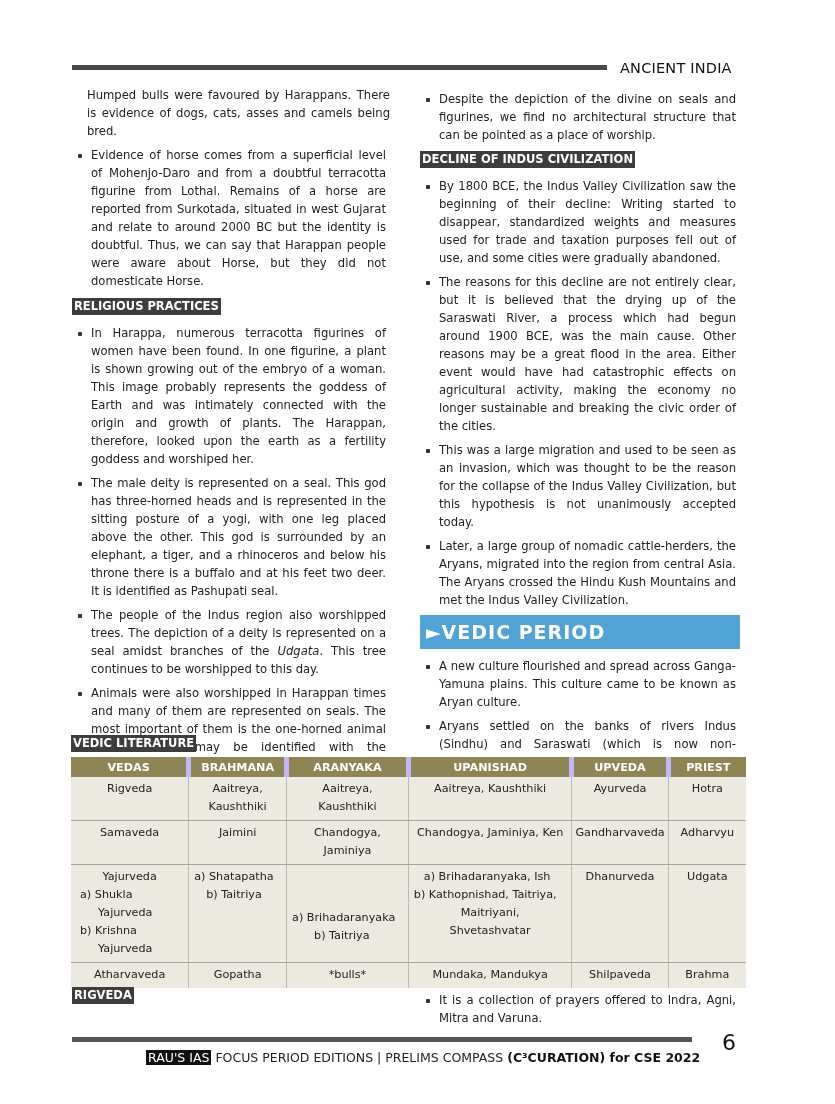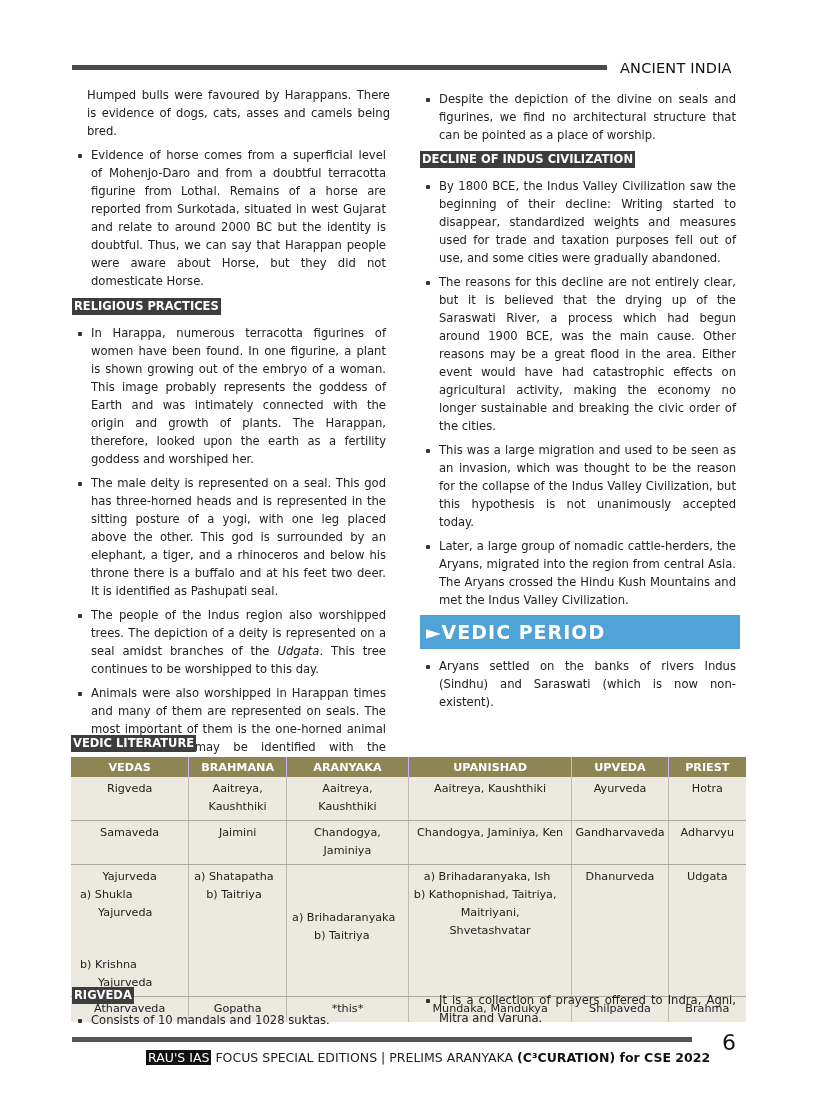--- a/index.html
+++ b/index.html
@@ -11,21 +11,21 @@
   .col { position:absolute; font-size:11.6px; line-height:18px; color:#222; }
   .col p { margin:0; text-align:justify; }
   .col ul { list-style:none; margin:4px; padding:0; }
   .col li { position:relative; padding-left:15px; text-align:justify; margin-bottom:6px; }
   .col li::before { content:""; position:absolute; left:2px; top:8px; width:4px; height:4px; background:#333; border-radius:1px; }
   .hl { display:inline-block; background:#3d3d3d; color:#fff; font-weight:bold; font-size:11.5px;
         padding:0 2px; line-height:17px; margin:2px 0 5px 0; }
   .banner { background:#4fa3d6; color:#fff; font-weight:bold; font-size:19px; letter-spacing:1px;
             height:34px; line-height:34px; padding-left:6px; margin:6px 0 8px 0; font-family:"DejaVu Sans", sans-serif; }
   table.vt { position:absolute; left:71px; top:757px; width:675px; border-collapse:collapse; font-size:11.2px; }
-  table.vt th { background:#8f8453; color:#fff; font-weight:bold; height:20px; border-right:1px solid #c4b5fd; padding:0; }
+  table.vt th { background:#8f8453; color:#fff; font-weight:bold; height:20px; border-right:5px solid #c4b5fd; padding:0; }
   table.vt td { background:#ece9e1; vertical-align:top; text-align:center; padding:3px 3px 4px 3px; line-height:18px;
                 border-right:1px solid #bdbab2; border-bottom:1px solid #a8a59d; color:#222; }
   table.vt th:last-child, table.vt td:last-child { border-right:none; }
   .sub { text-align:left; display:block; }
   .footbar { left:72px; top:1037px; width:620px; height:5px; background:#555; }
   .pagenum { left:722px; top:1030px; font-size:22px; color:#111; }
   .footer { left:146px; top:1050px; font-size:12.5px; color:#222; white-space:nowrap; }
   .footer .brand { background:#111; color:#fff; padding:0 2px; }
   .footer b { color:#111; }
 </style>
@@ -56,20 +56,21 @@
   </ul>
   <div class="hl" style="margin-top:-4px;">DECLINE OF INDUS CIVILIZATION</div>
   <ul>
     <li>By 1800 BCE, the Indus Valley Civilization saw the beginning of their decline: Writing started to disappear, standardized weights and measures used for trade and taxation purposes fell out of use, and some cities were gradually abandoned.</li>
     <li>The reasons for this decline are not entirely clear, but it is believed that the drying up of the Saraswati River, a process which had begun around 1900 BCE, was the main cause. Other reasons may be a great flood in the area. Either event would have had catastrophic effects on agricultural activity, making the economy no longer sustainable and breaking the civic order of the cities.</li>
     <li>This was a large migration and used to be seen as an invasion, which was thought to be the reason for the collapse of the Indus Valley Civilization, but this hypothesis is not unanimously accepted today.</li>
     <li>Later, a large group of nomadic cattle-herders, the Aryans, migrated into the region from central Asia. The Aryans crossed the Hindu Kush Mountains and met the Indus Valley Civilization.</li>
   </ul>
   <div class="banner">►VEDIC PERIOD</div>
   <ul>
+    <li>A new culture flourished and spread across Ganga-Yamuna plains. This culture came to be known as Aryan culture.</li>
     <li>Aryans settled on the banks of rivers Indus (Sindhu) and Saraswati (which is now non-existent).</li>
   </ul>
 </div>
 
 <div class="abs hl" style="left:71px; top:735px; margin:0;">VEDIC LITERATURE</div>
 <table class="vt">
   <colgroup>
     <col style="width:118px">
       <col style="width:98px">
       <col style="width:122px">
@@ -121,21 +122,21 @@
           <div>Chandogya, Jaminiya, Ken</div>
         </td>
       <td>Gandharvaveda</td>
       <td>Adharvyu</td>
     </tr>
     <tr>
       <td>
         <div>Yajurveda</div>
         <div class="sub" style="padding-left:6px;">a)  Shukla</div>
         <div class="sub" style="padding-left:24px;">Yajurveda</div>
-        <div class="sub" style="padding-left:6px;margin-top:34px;">b)  Krishna</div>
+        <div class="sub" style="padding-left:6px;">b)  Krishna</div>
         <div class="sub" style="padding-left:24px;">Yajurveda</div>
       </td>
       <td>
         <div class="sub" style="padding-left:2px;">a)  Shatapatha</div>
         <div class="sub" style="padding-left:14px;">b)  Taitriya</div>
       </td>
       <td>
         <div class="sub" style="padding-left:2px;margin-top:41px;">a)  Brihadaranyaka</div>
         <div class="sub" style="padding-left:24px;">b)  Taitriya</div>
       </td>
@@ -149,38 +150,35 @@
       <td>Udgata</td>
     </tr>
     <tr>
       <td style="border-bottom:none;">
           <div>Atharvaveda</div>
         </td>
       <td style="border-bottom:none;">
           <div>Gopatha</div>
         </td>
       <td style="border-bottom:none;">
-          <div>*this*</div>
+          <div>*bulls*</div>
         </td>
       <td style="border-bottom:none;">
           <div>Mundaka, Mandukya</div>
         </td>
       <td style="border-bottom:none;">Shilpaveda</td>
       <td style="border-bottom:none;">Brahma</td>
     </tr>
   </tbody>
 </table>
 
 <div class="col" style="left:72px; top:986px; width:320px;">
   <div class="hl" style="margin:0 0 3px 0;">RIGVEDA</div>
-  <ul>
-    <li>Consists of 10 mandals and 1028 suktas.</li>
-  </ul>
 </div>
 <div class="col" style="left:420px; top:987px; width:320px;">
   <ul>
     <li>It is a collection of prayers offered to Indra, Agni, Mitra and Varuna.</li>
   </ul>
 </div>
 
 <div class="abs footbar"></div>
 <div class="abs pagenum">6</div>
-<div class="abs footer"><span class="brand">RAU'S IAS</span><span> FOCUS SPECIAL EDITIONS | PRELIMS ARANYAKA </span><b>(C³CURATION) for CSE 2022</b></div>
+<div class="abs footer"><span class="brand">RAU'S IAS</span><span> FOCUS PERIOD EDITIONS | PRELIMS COMPASS </span><b>(C³CURATION) for CSE 2022</b></div>
 
 </body></html>

